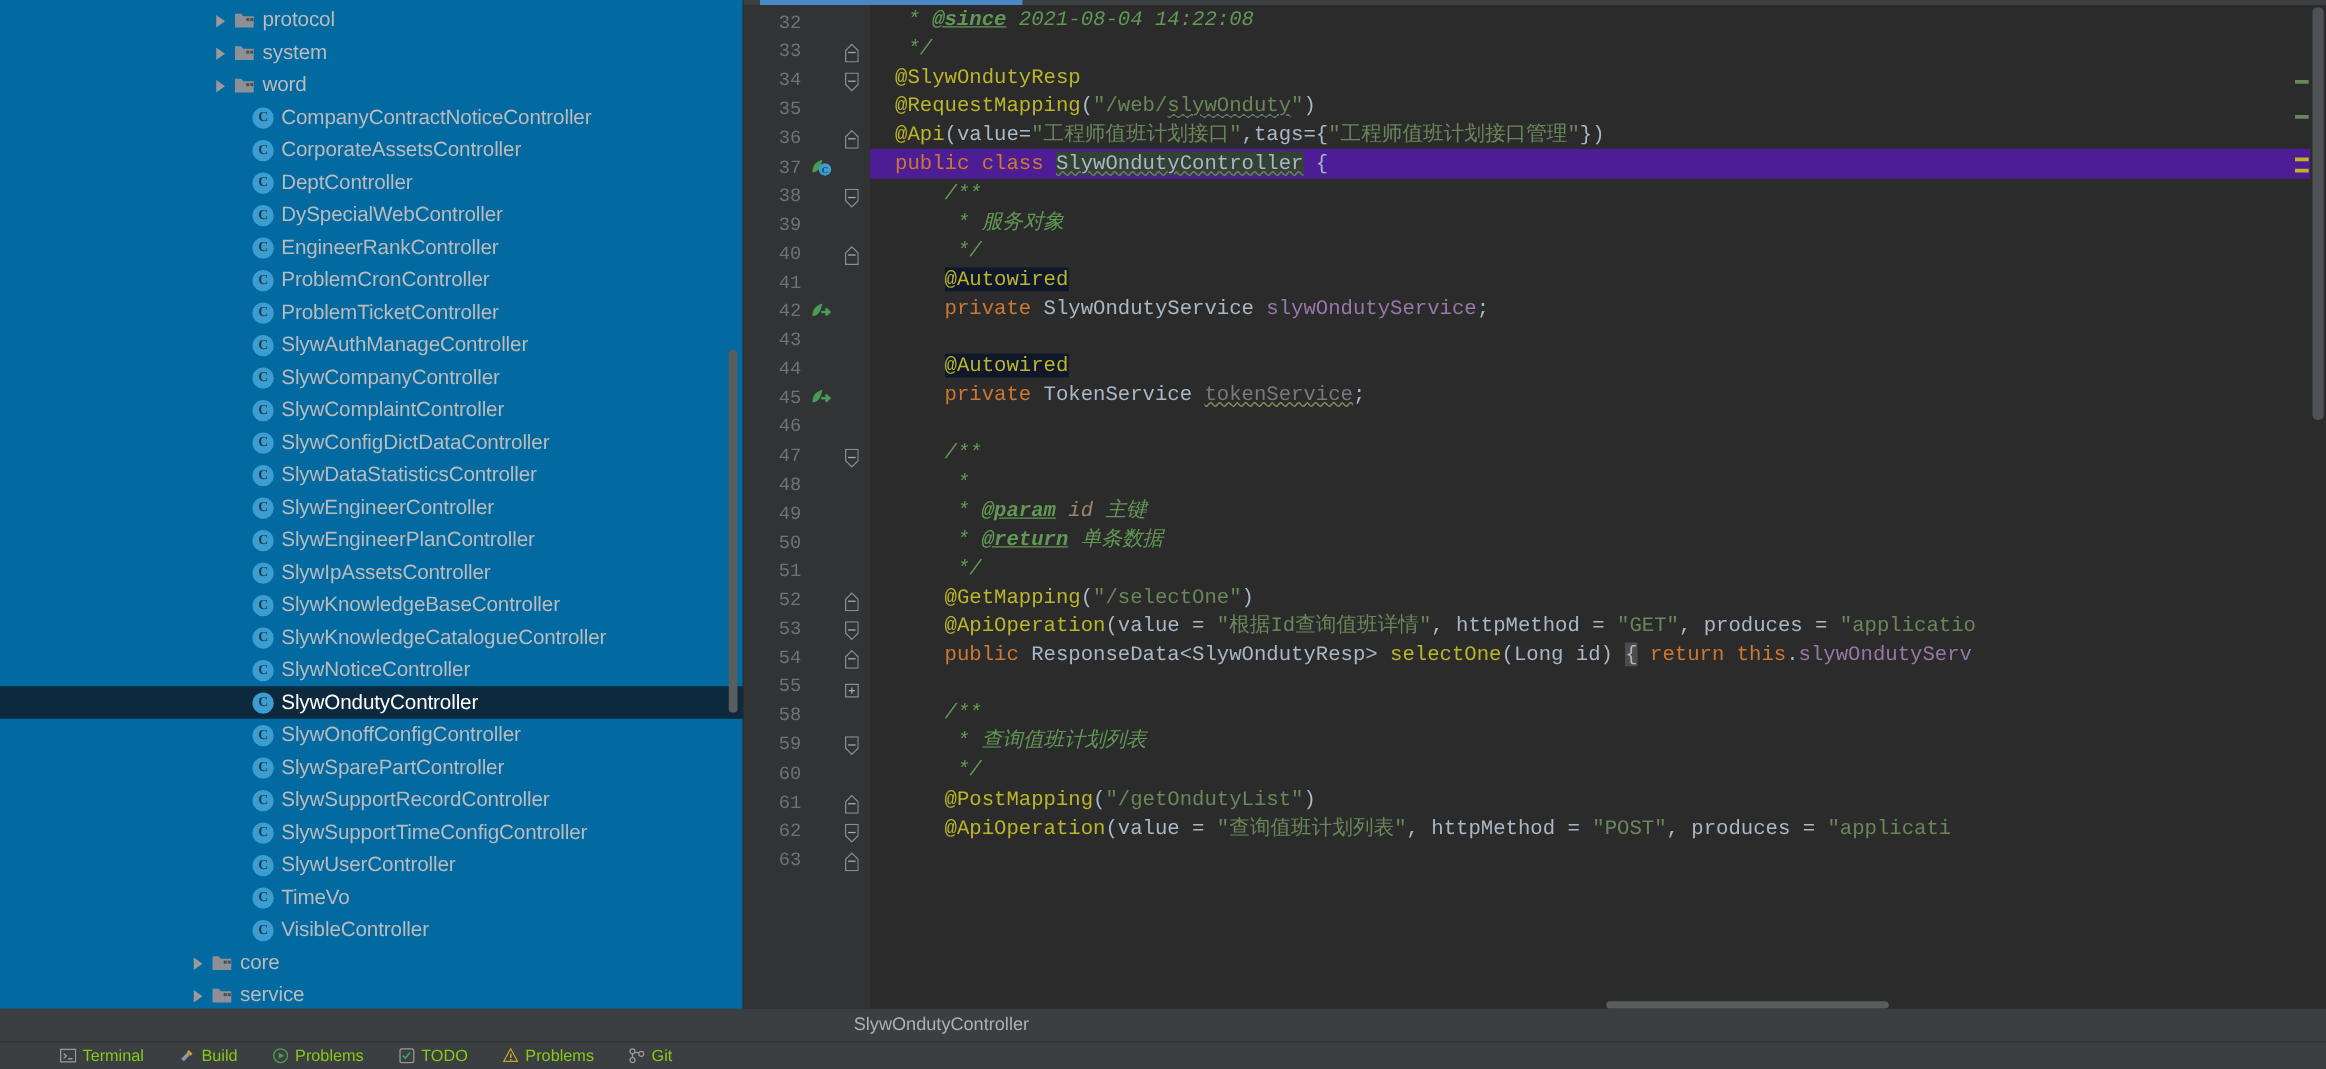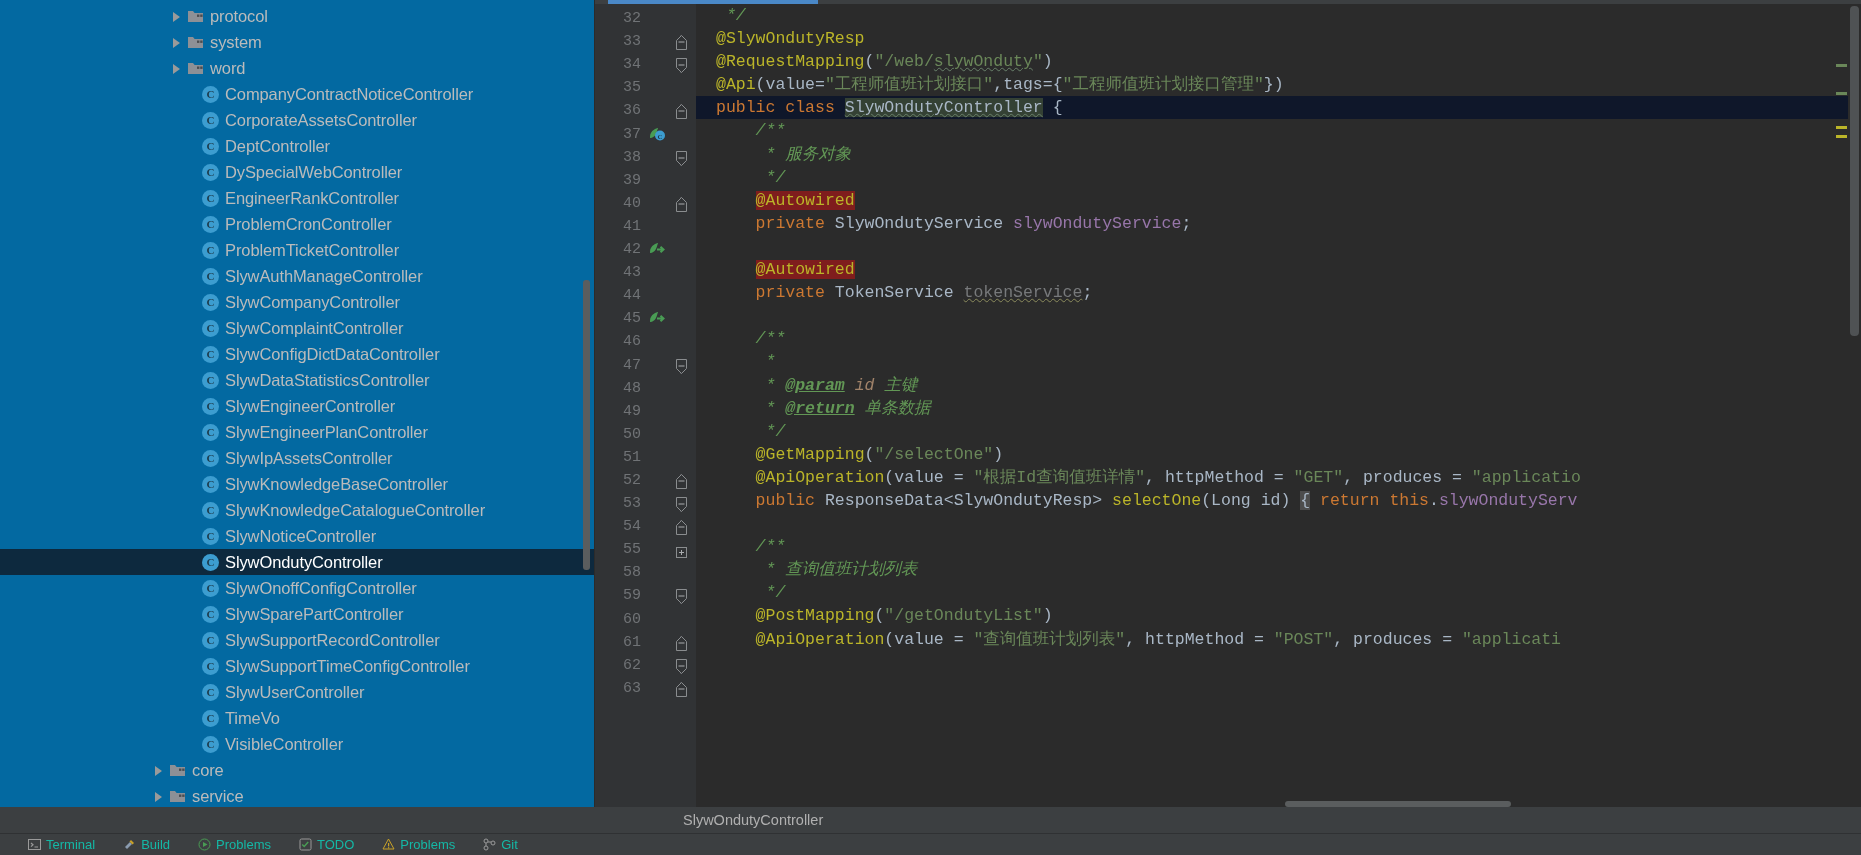--- a/index.html
+++ b/index.html
@@ -117,32 +117,32 @@
     width: 17px; height: 17px; position: relative;
   }
   .bean-icon svg { display:block; }
 
   
   .code-line {
     height: 23.1px; line-height: 23.1px; white-space: pre;
     font-family: "Liberation Mono", monospace; font-size: 16.5px;
     color: #a9b7c6; padding-left: 20px; position: relative;
   }
-  .caret-line { background: #0f172a; }
+  .caret-line { background: #4c1d95; }
   .kw { color: #cc7832; }
   .anno { color: #bbb529; }
   .str { color: #6a8759; }
   .cmt { color: #629755; font-style: italic; }
   .cmt-tag { color: #629755; font-style: italic; font-weight: bold; text-decoration: underline; }
   .cmt-param { color: #a1836a; font-style: italic; }
   .ident { color: #a9b7c6; }
   .field { color: #9876aa; }
   .field-dim { color: #77797b; }
   .cls { color: #a9b7c6; }
-  .hl-anno { background: #7f1d1d; }
+  .hl-anno { background: #0f172a; }
   .hl-occ { background: #344134; }
   .sq { text-decoration: underline; text-decoration-style: wavy; text-decoration-color: #68806a; text-decoration-thickness: 1px; }
   .sq-warn { text-decoration: underline; text-decoration-style: wavy; text-decoration-color: #8a8a5c; text-decoration-thickness: 1px; }
   .fold-stub { background: #4d4d4d; color: #a9b7c6; }
 
   
   .ed-scroll-track {
     position: absolute; right: 0; top: 0; bottom: 0; width: 13px; background: #2b2b2b;
   }
   .ed-scroll-thumb {
@@ -162,21 +162,21 @@
   .bc-text {
     font-size: 14.5px; color: #b0b0b0; padding-left: 88px;
     font-family: "Liberation Sans", sans-serif;
   }
 
   
   .status-bar {
     height: 22px; flex: 0 0 22px; background: #3c3f41;
     border-top: 1px solid #2f3133;
     display: flex; overflow: hidden;
-    font-size: 13px; color: #14b8a6; position: relative;
+    font-size: 13px; color: #84cc16; position: relative; padding-left: 20px;
   }
   .sb-item { display: flex; align-items: center; gap: 5px; padding: 0 14px; white-space: nowrap; }
   .sb-ico { width: 13px; height: 13px; display:inline-block; position: relative; }
   .sb-ico svg { display: block; }
 
   
   .h-scroll {
     position: absolute; left: 690px; right: 350px; bottom: 0px; height: 6px;
     background: #5a5d5e; border-radius: 3px;
   }
@@ -690,20 +690,21 @@
                 <span class="fold-arrow-up">
                   <svg width="11" height="15" viewBox="0 0 11 15">
                     <path d="M5.5 0.5 l5 5 v9 h-10 v-9 Z" fill="#313335" stroke="#8a8d8f" stroke-width="1"></path>
                     <rect x="2.5" y="6.5" width="6" height="1" fill="#a9acae"></rect>
                   </svg>
                 </span>
               </span>
             </div>
           </div>
         <div class="code-area" id="codeArea">
+            <div class="code-line"><span class="cmt"> * </span><span class="cmt-tag">@since</span><span class="cmt"> 2021-08-04 14:22:08</span></div>
             <div class="code-line"><span class="cmt"> */</span></div>
             <div class="code-line"><span class="anno">@SlywOndutyResp</span></div>
             <div class="code-line"><span class="anno">@RequestMapping</span><span class="ident">(</span><span class="str">"/web/</span><span class="str sq">slywOnduty</span><span class="str">"</span><span class="ident">)</span></div>
             <div class="code-line"><span class="anno">@Api</span><span class="ident">(value=</span><span class="str">"工程师值班计划接口"</span><span class="ident">,tags={</span><span class="str">"工程师值班计划接口管理"</span><span class="ident">})</span></div>
             <div class="code-line caret-line"><span class="kw">public class </span><span class="hl-occ sq">SlywOndutyController</span><span class="ident"> {</span></div>
             <div class="code-line"><span class="cmt">    /**</span></div>
             <div class="code-line"><span class="cmt">     * 服务对象</span></div>
             <div class="code-line"><span class="cmt">     */</span></div>
             <div class="code-line"><span class="ident">    </span><span class="anno hl-anno">@Autowired</span></div>
             <div class="code-line"><span class="ident">    </span><span class="kw">private </span><span class="cls">SlywOndutyService </span><span class="field">slywOndutyService</span><span class="ident">;</span></div>

